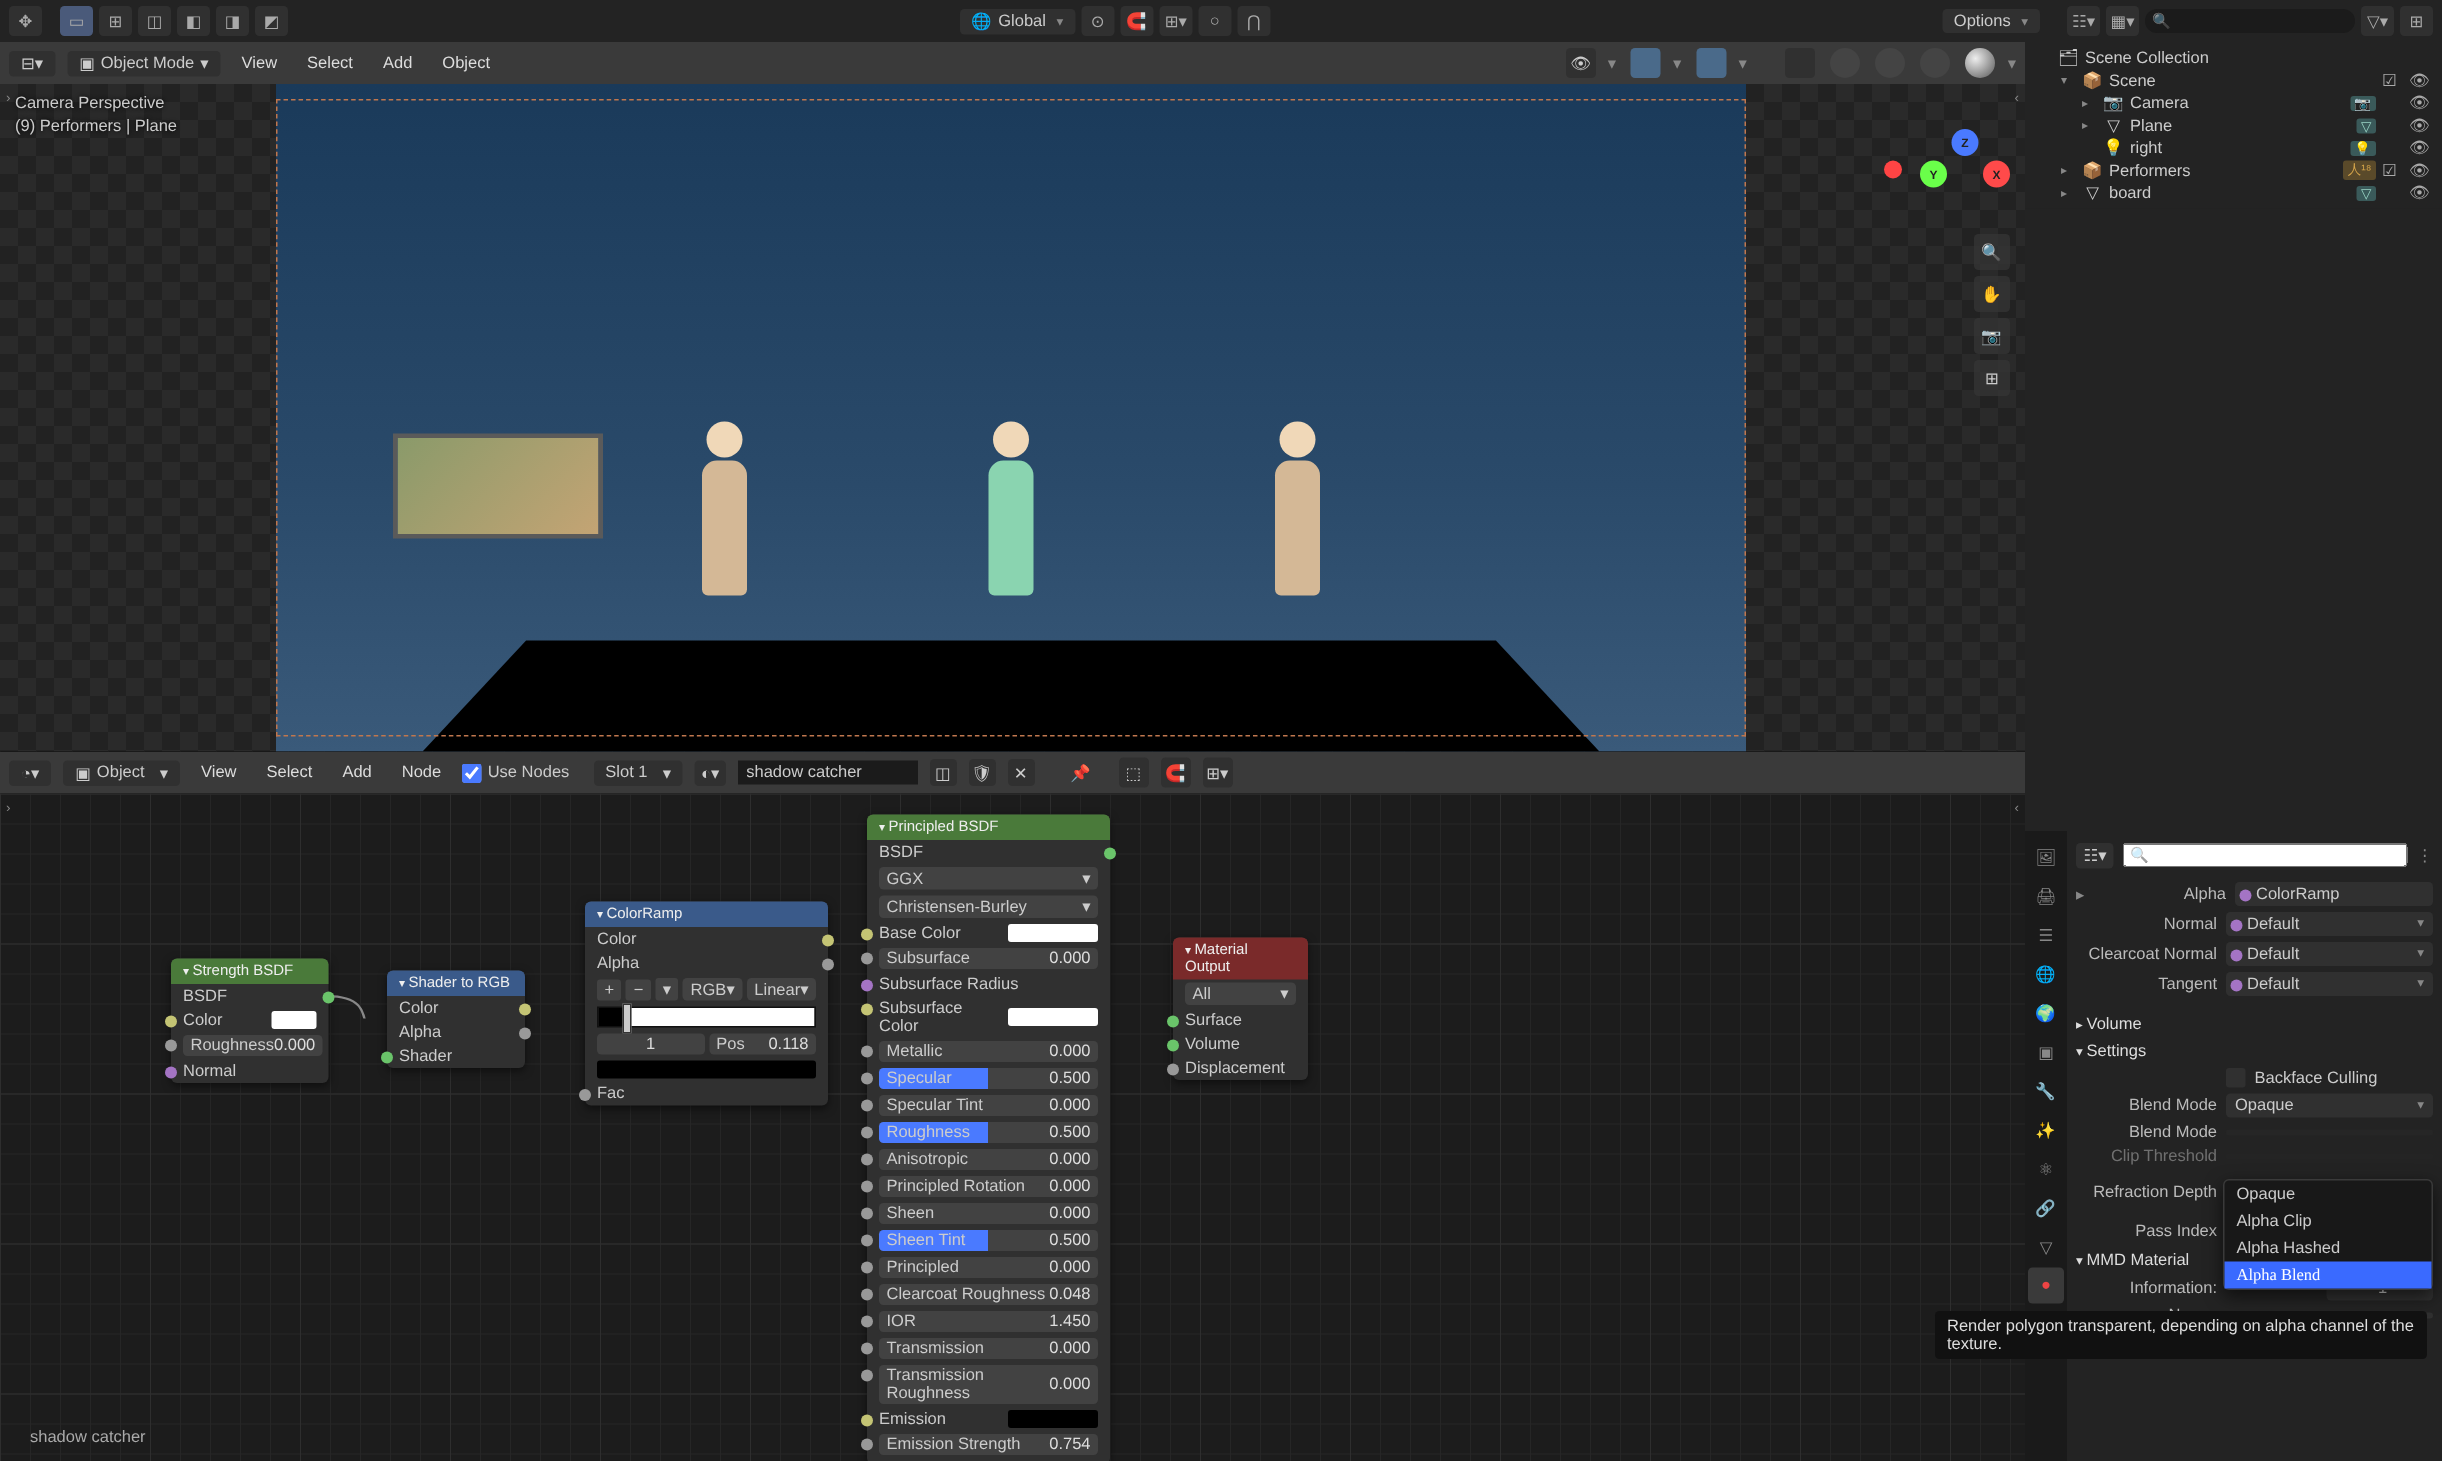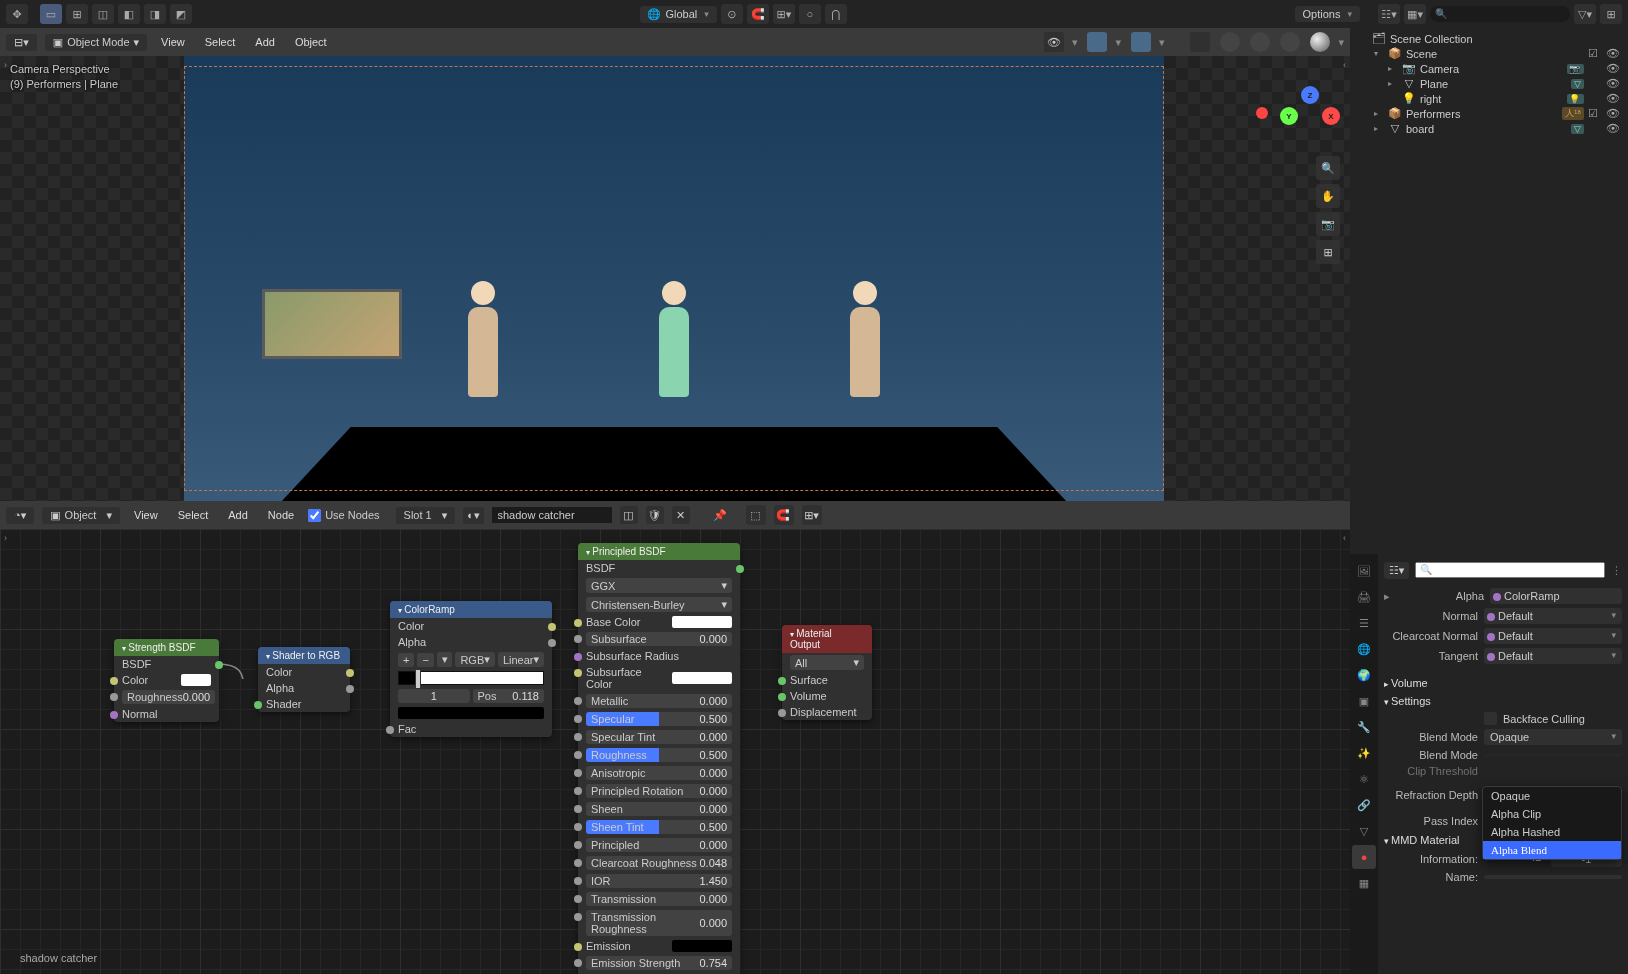--- a/index.html
+++ b/index.html
@@ -661,16 +661,17 @@
           <span class="val"></span>
         </div>
 
         <div class="dropdown" id="blend-dd">
             <div class="opt">Opaque</div>
             <div class="opt">Alpha Clip</div>
             <div class="opt">Alpha Hashed</div>
             <div class="opt sel">Alpha Blend</div>
           </div>
 
+        <div class="tooltip">Render polygon transparent, depending on alpha channel of the texture.</div>
       </div>
     </div>
   </div>
 </div>
 
 </body></html>

